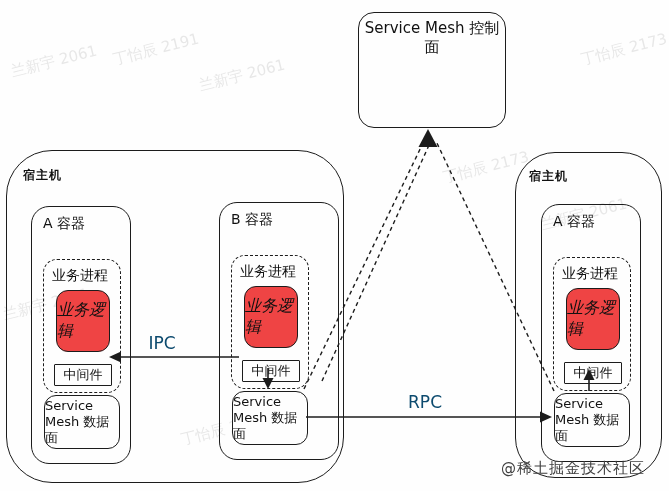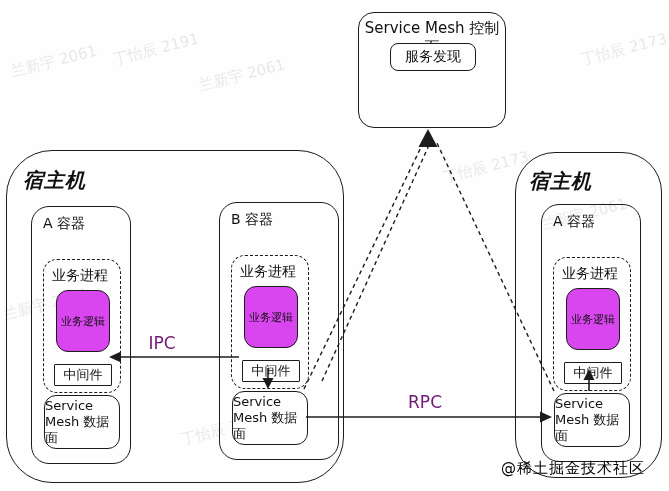--- a/index.html
+++ b/index.html
@@ -3,64 +3,63 @@
 <meta charset="utf-8">
 <style>
   html,body{margin:0;padding:0;background:#ffffff;}
   #canvas{
     position:relative;width:669px;height:491px;background:#fefefe;
     font-family:"DejaVu Sans","Liberation Sans",sans-serif;color:#111;
     overflow:hidden;
   }
   .box{position:absolute;border:1.5px solid #1c1c1c;background:#fefefe;box-sizing:border-box;}
   .host{border-radius:46px;background:transparent;}
-  .host-label{position:absolute;font-size:20px;font-weight:bold;letter-spacing:1px;font-style:italic;}
+  .host-label{position:absolute;font-size:12px;font-weight:bold;letter-spacing:1px;}
   .container{border-radius:18px;background:transparent;}
   .container-label{position:absolute;left:11px;top:8px;font-size:14px;}
   .proc{position:absolute;left:11px;top:52px;width:78px;height:134px;
         border:1.5px dashed #1c1c1c;border-radius:14px;box-sizing:border-box;background:transparent;}
   .proc-label{position:absolute;left:8px;top:7px;font-size:14px;}
   .logic{position:absolute;left:12px;top:30px;width:54px;height:62px;
          border:1.5px solid #1c1c1c;border-radius:12px;box-sizing:border-box;
-         display:flex;align-items:center;justify-content:center;font-size:11px;background:#d946ef;}
+         display:flex;align-items:center;justify-content:center;font-size:16px;background:#ef4444;font-style:italic;}
   .mw{position:absolute;left:10px;top:104px;width:58px;height:22px;
       border:1.5px solid #1c1c1c;border-radius:1px;box-sizing:border-box;
       display:flex;align-items:center;justify-content:center;font-size:13px;background:#fefefe;}
   .dp{position:absolute;left:12px;top:188px;width:76px;height:54px;
       border:1.5px solid #1c1c1c;border-radius:12px;box-sizing:border-box;
       display:flex;align-items:center;justify-content:center;text-align:left;
       font-size:13px;line-height:1.25;background:#fefefe;}
   .cp{border-radius:16px;}
   .cp-title{position:absolute;left:0;right:0;top:6px;text-align:center;font-size:15px;}
   .cp-item{position:absolute;left:31px;width:86px;height:28px;border:1.5px solid #1c1c1c;
            border-radius:8px;box-sizing:border-box;display:flex;align-items:center;
            justify-content:center;font-size:14px;background:#fefefe;}
-  .arrow-label{position:absolute;font-size:17px;color:#701a75;text-align:center;}
+  .arrow-label{position:absolute;font-size:17px;color:#0c4a6e;text-align:center;}
   .wm{position:absolute;font-size:15px;color:rgba(150,150,150,0.22);
       transform:rotate(-14deg);white-space:nowrap;pointer-events:none;}
-  .credit{position:absolute;left:501px;top:459px;font-size:15px;color:#000000;letter-spacing:1px;}
+  .credit{position:absolute;left:501px;top:459px;font-size:15px;color:#404040;letter-spacing:1px;}
   svg{position:absolute;left:0;top:0;}
 </style>
 </head>
 <body>
 
 <div id="canvas">
 
   <div class="wm" style="left:10px;top:52px;">兰新宇 2061</div>
   <div class="wm" style="left:112px;top:40px;">丁怡辰 2191</div>
   <div class="wm" style="left:198px;top:66px;">兰新宇 2061</div>
   <div class="wm" style="left:580px;top:40px;">丁怡辰 2173</div>
   <div class="wm" style="left:442px;top:158px;">丁怡辰 2173</div>
   <div class="wm" style="left:540px;top:205px;">兰新宇 2061</div>
   <div class="wm" style="left:180px;top:420px;">丁怡辰 2173</div>
   <div class="wm" style="left:2px;top:295px;">兰新宇 2061</div>
 
   <div class="box cp" style="left:358px;top:12px;width:148px;height:116px;">
     <div class="cp-title">Service Mesh 控制面</div>
-    <div class="cp-item" style="top:30px;">服务发现</div>
   </div>
 
   <div class="box host" style="left:6px;top:150px;width:338px;height:333px;">
     <div class="host-label" style="left:16px;top:16px;">宿主机</div>
 
     <div class="box container" style="left:24px;top:55px;width:100px;height:258px;">
       <div class="container-label">A 容器</div>
       <div class="proc">
         <div class="proc-label">业务进程</div>
         <div class="logic">业务逻辑</div>

